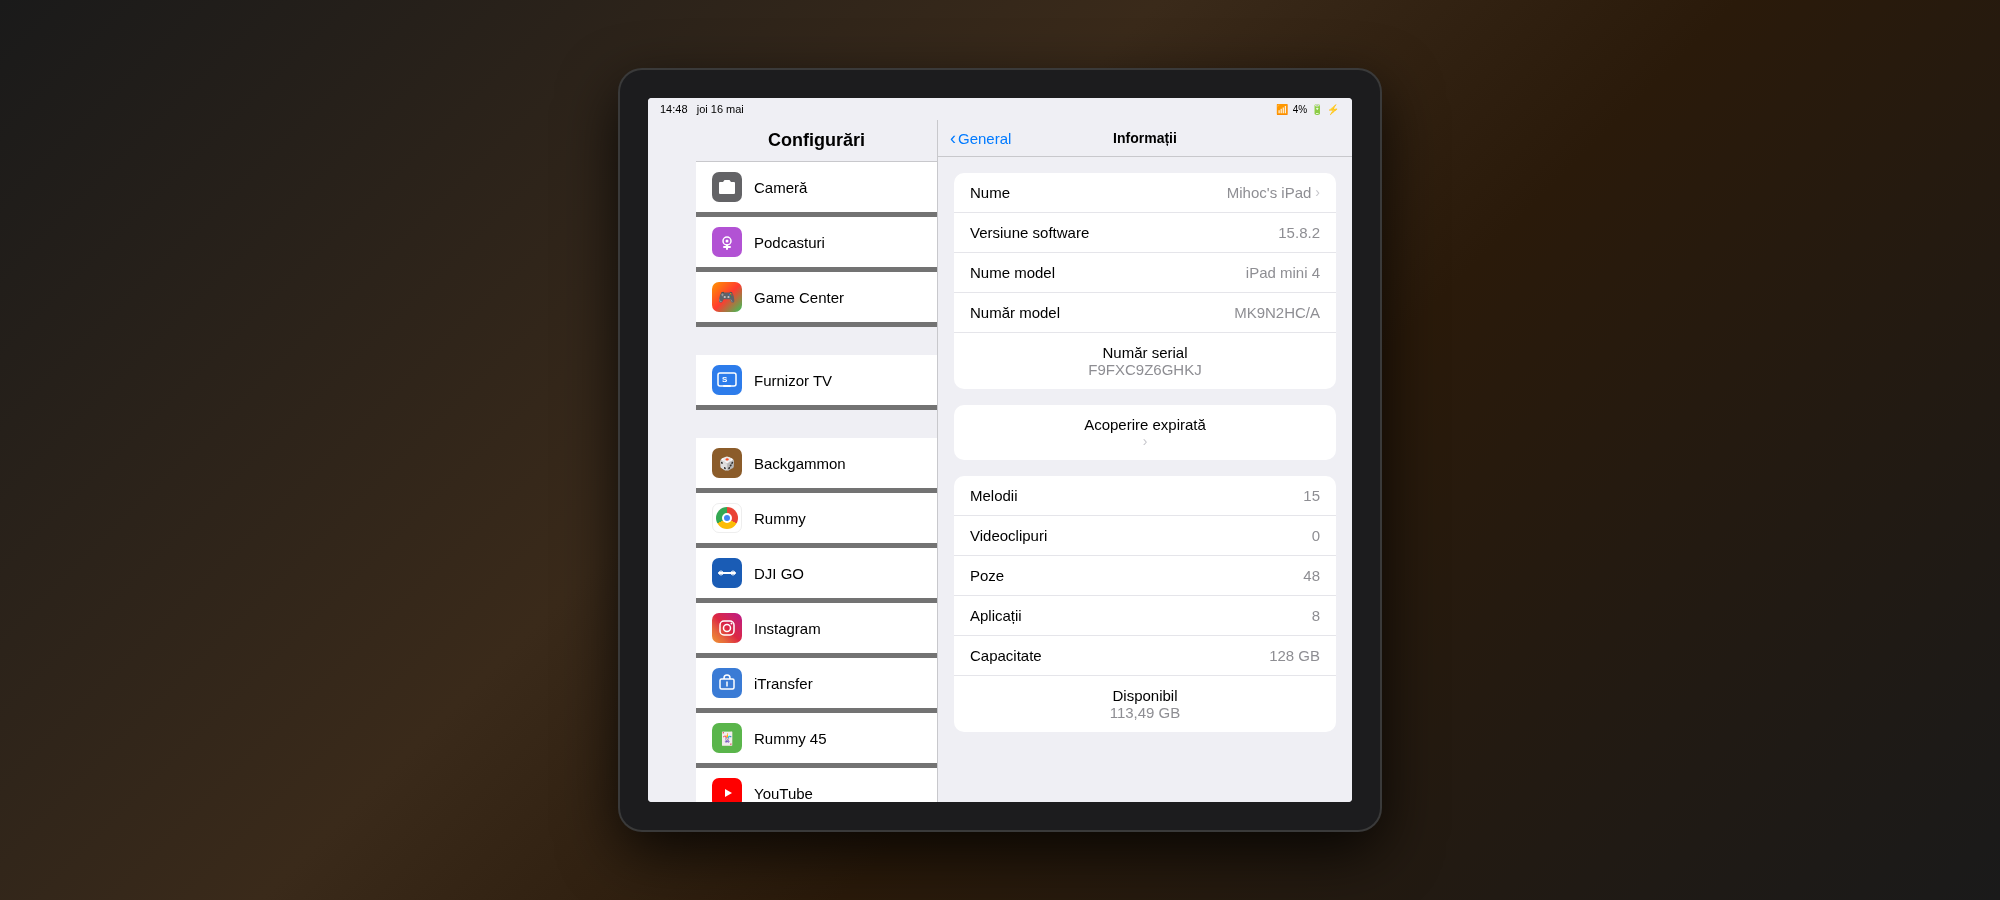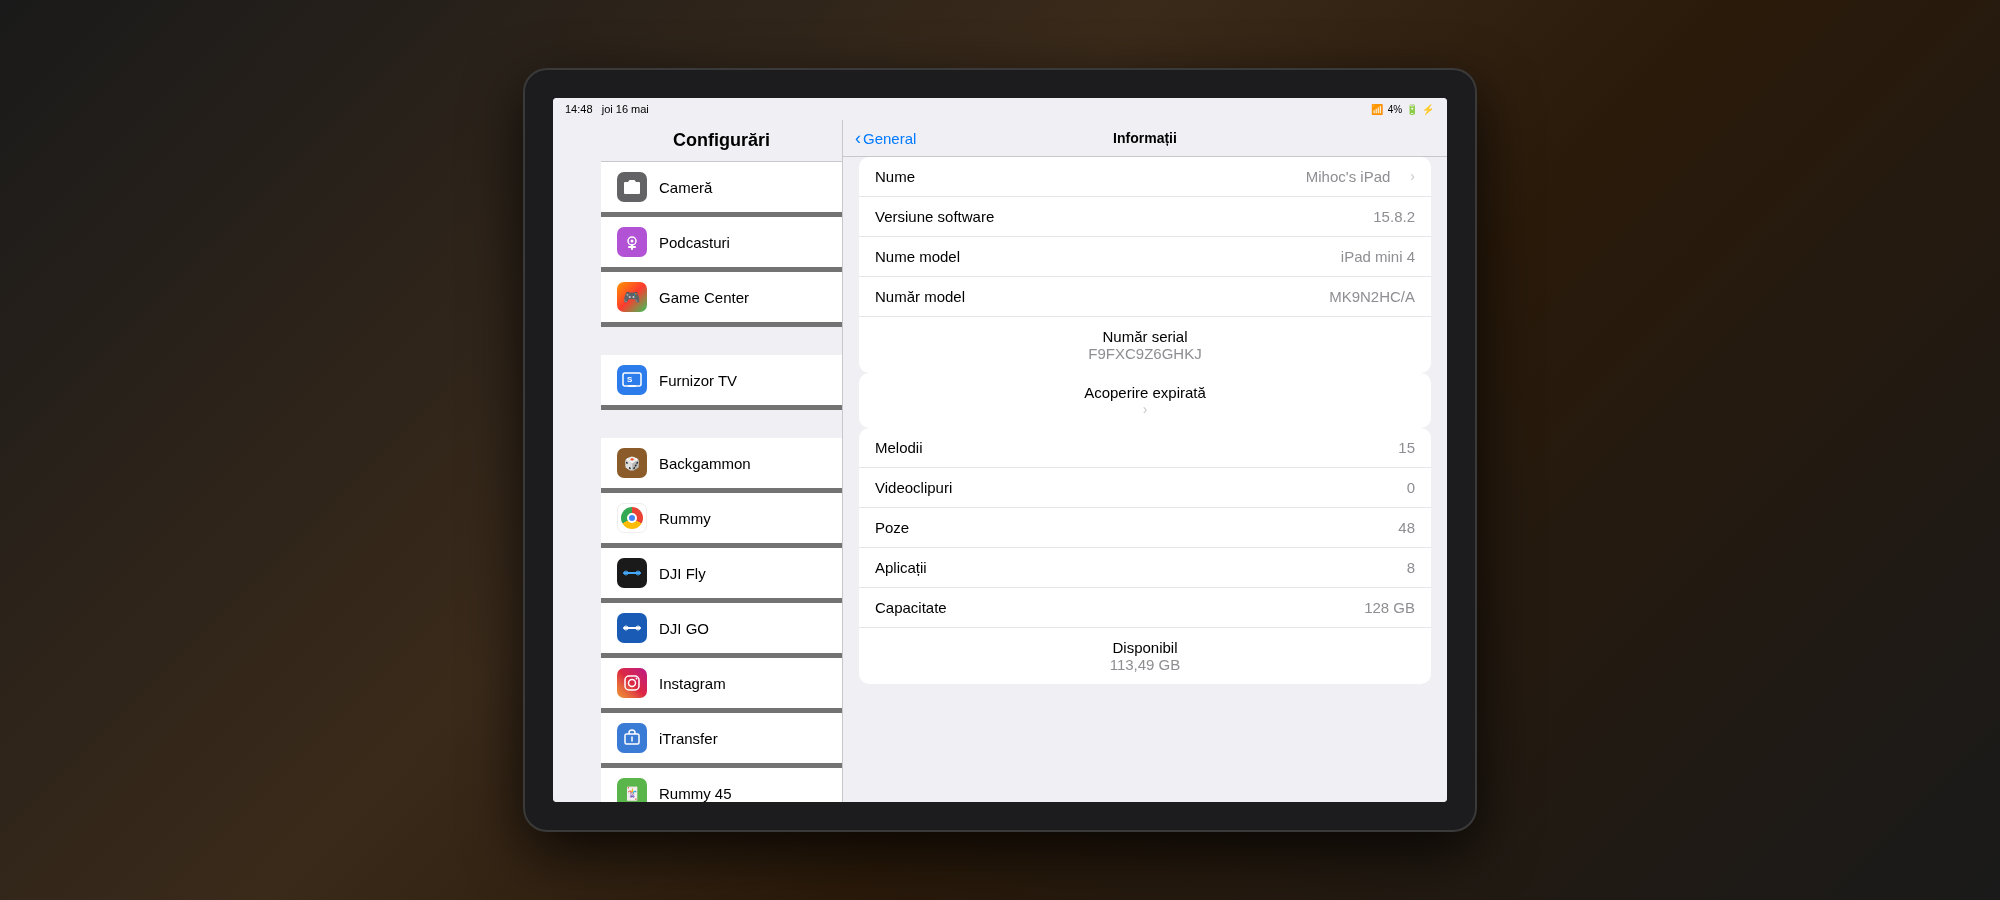--- a/index.html
+++ b/index.html
@@ -17,21 +17,21 @@
 
     .background-photo {
       position: absolute;
       width: 100%;
       height: 100%;
       background: linear-gradient(135deg, #1a1a1a 0%, #3a2a1a 40%, #2a1a0a 60%, #1a1a1a 100%);
     }
 
     .ipad-frame {
       position: relative;
-      width: 950px;
+      width: 760px;
       height: 760px;
       background: #1c1c1e;
       border-radius: 22px;
       box-shadow: 0 0 0 2px #3a3a3a, 0 20px 60px rgba(0,0,0,0.8);
       overflow: hidden;
       z-index: 10;
       text-decoration: underline;
     }
 
     .ipad-screen {
@@ -161,21 +161,21 @@
     }
 
     .nav-title {
       font-size: 14px;
       font-weight: 600;
       color: #000;
     }
 
     
     .info-section {
-      margin: 0 16px 0 16px;
+      margin: 16px 16px 0 16px;
       background: #fff;
       border-radius: 10px;
       overflow: hidden;
     }
 
     .info-row {
       display: flex;
       justify-content: space-between;
       align-items: center;
       padding: 11px 16px;
@@ -189,21 +189,21 @@
 
     .info-label {
       font-size: 15px;
       color: #000;
     }
 
     .info-value {
       font-size: 15px;
       color: #8e8e93;
       display: flex;
-      gap: 20px;
+      gap: 4px;
     }
 
     .info-chevron {
       color: #c7c7cc;
       font-size: 14px;
     }
 
     
     .icon-camera { background: #636366; }
     .icon-podcasts { background: #b252d4; }
@@ -309,30 +309,20 @@
 
         <div class="sidebar-item">
           <div class="app-icon" style="background: #fff; border: 1px solid #eee;">
             <div class="chrome-icon">
               <div class="chrome-inner"></div>
             </div>
           </div>
           <span class="sidebar-item-label">Rummy</span>
         </div>
 
-        <div class="sidebar-item">
-          <div class="app-icon" style="background: #1a1a1a;">
-            <svg width="20" height="14" viewBox="0 0 20 14" fill="none">
-              <rect x="1" y="6" width="18" height="2" rx="1" fill="#4af"></rect>
-              <circle cx="4" cy="7" r="2" stroke="#4af" stroke-width="1"></circle>
-              <circle cx="16" cy="7" r="2" stroke="#4af" stroke-width="1"></circle>
-            </svg>
-          </div>
-          <span class="sidebar-item-label">DJI Fly</span>
-        </div>
 
         <div class="sidebar-item">
           <div class="app-icon" style="background: #1a5cb5;">
             <svg width="20" height="14" viewBox="0 0 20 14" fill="none">
               <rect x="1" y="6" width="18" height="2" rx="1" fill="white"></rect>
               <circle cx="4" cy="7" r="2" stroke="white" stroke-width="1"></circle>
               <circle cx="16" cy="7" r="2" stroke="white" stroke-width="1"></circle>
             </svg>
           </div>
           <span class="sidebar-item-label">DJI GO</span>

